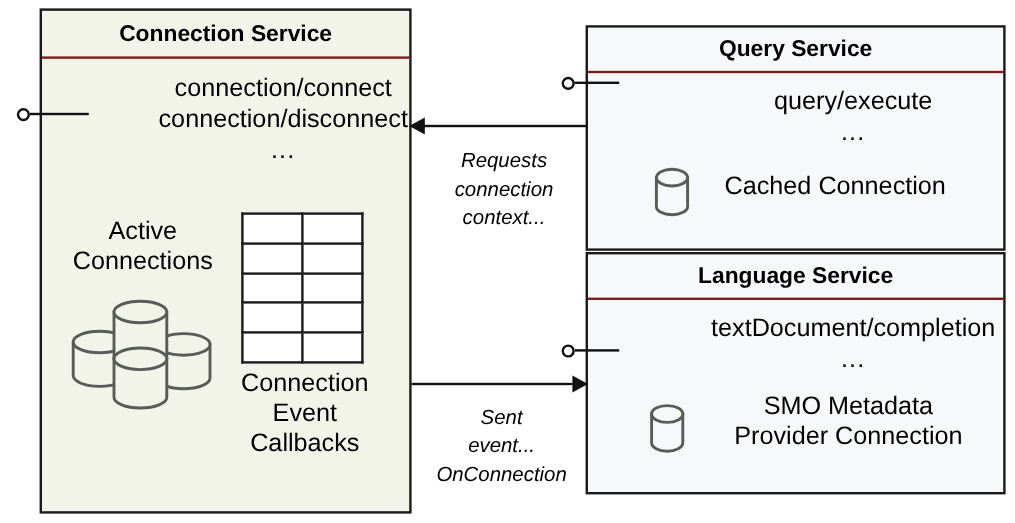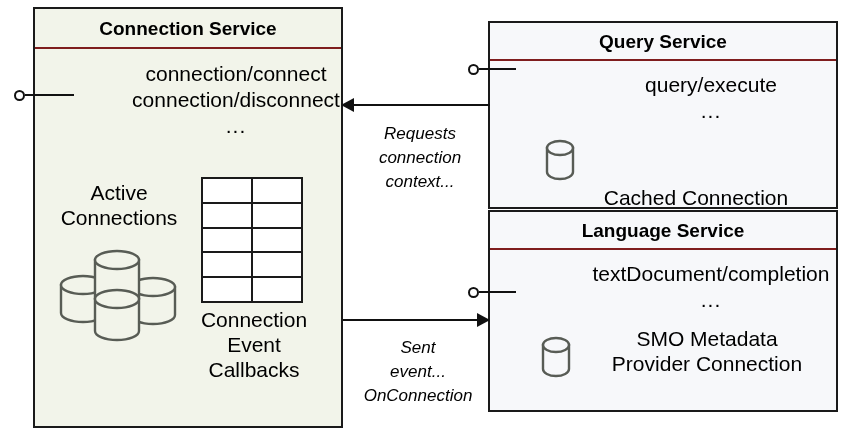--- a/index.html
+++ b/index.html
@@ -254,21 +254,21 @@
       </div>
 
       <div class="inline-cyl" style="left: 52px; top: 76px;">
         <svg width="36" height="46" viewBox="0 0 36 46" fill="none">
           <g stroke="#585c55" stroke-width="2.4" fill="#f7f8fa">
             <path d="M5 11 L5 35 A13 7 0 0 0 31 35 L31 11 Z"></path>
             <ellipse cx="18" cy="11" rx="13" ry="7"></ellipse>
           </g>
         </svg>
       </div>
-      <div class="label-text" style="left: 96px; top: 82px; width: 220px; margin-top: 42px;">Cached Connection</div>
+      <div class="label-text" style="left: 96px; top: 82px; width: 220px;">Cached Connection</div>
 
     </div>
   </div>
 
   <div class="lollipop" style="left: 468px; top: 62px; width: 48px;">
     <span class="ball"></span>
     <span class="stem"></span>
   </div>
 
   <div class="component" id="language-service">

